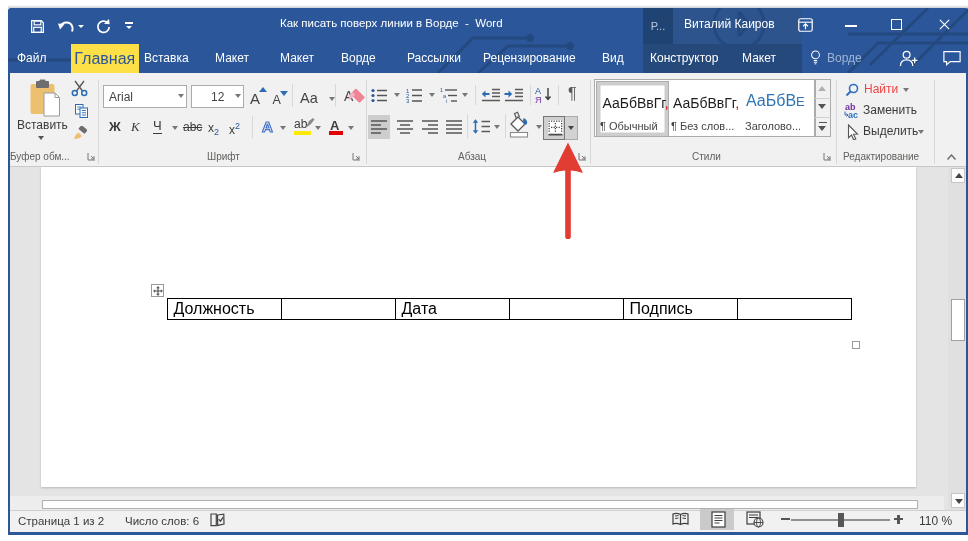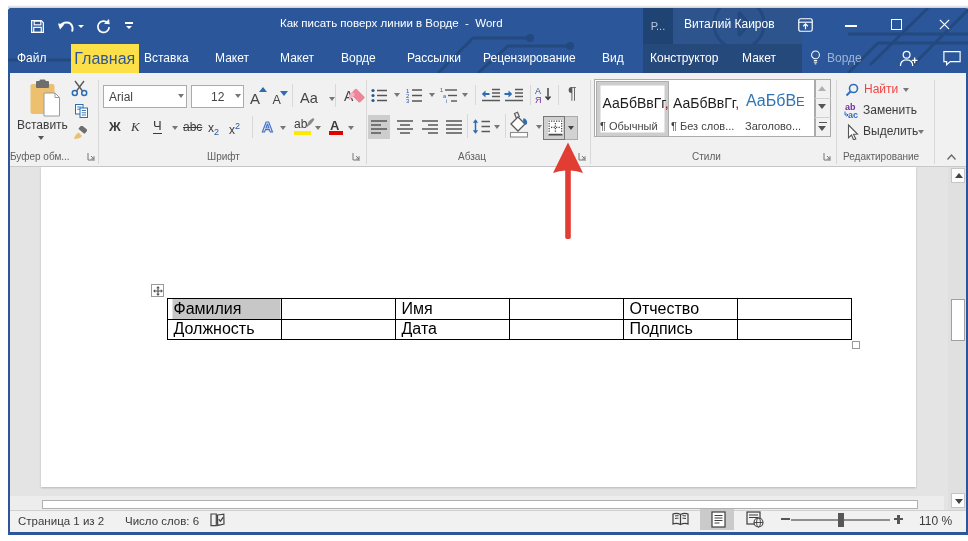--- a/index.html
+++ b/index.html
@@ -362,28 +362,20 @@
 </svg>
 <div class="abs" style="left:863px; top:124px; font-size:12px; color:#3b3b3b;">Выделить</div>
 <div class="cdn" style="left:918px; top:130px;"></div>
 
 <svg class="abs" style="left:548px; top:142px;" width="40" height="99" viewBox="0 0 40 99">
   <path d="M20 0.5 L35 31 Q28.5 28.5 22.8 28.5 L22.8 95 Q22.8 97 20 97 Q17.2 97 17.2 95 L17.2 28.5 Q11.5 28.5 5 31 Z" fill="#e23d32"></path>
 </svg>
 
 <table id="dtable">
 <tbody>
-      <tr>
-        <td style="background:linear-gradient(to right,#fff 0px,#fff 5px,#c7c7c7 5px);">Фамилия</td>
-        <td></td>
-        <td>Имя</td>
-        <td></td>
-        <td>Отчество</td>
-        <td></td>
-      </tr>
 <tr>
         <td>Должность</td>
         <td></td>
         <td>Дата</td>
         <td></td>
         <td>Подпись</td>
         <td></td>
       </tr>
 </tbody>
   </table>

